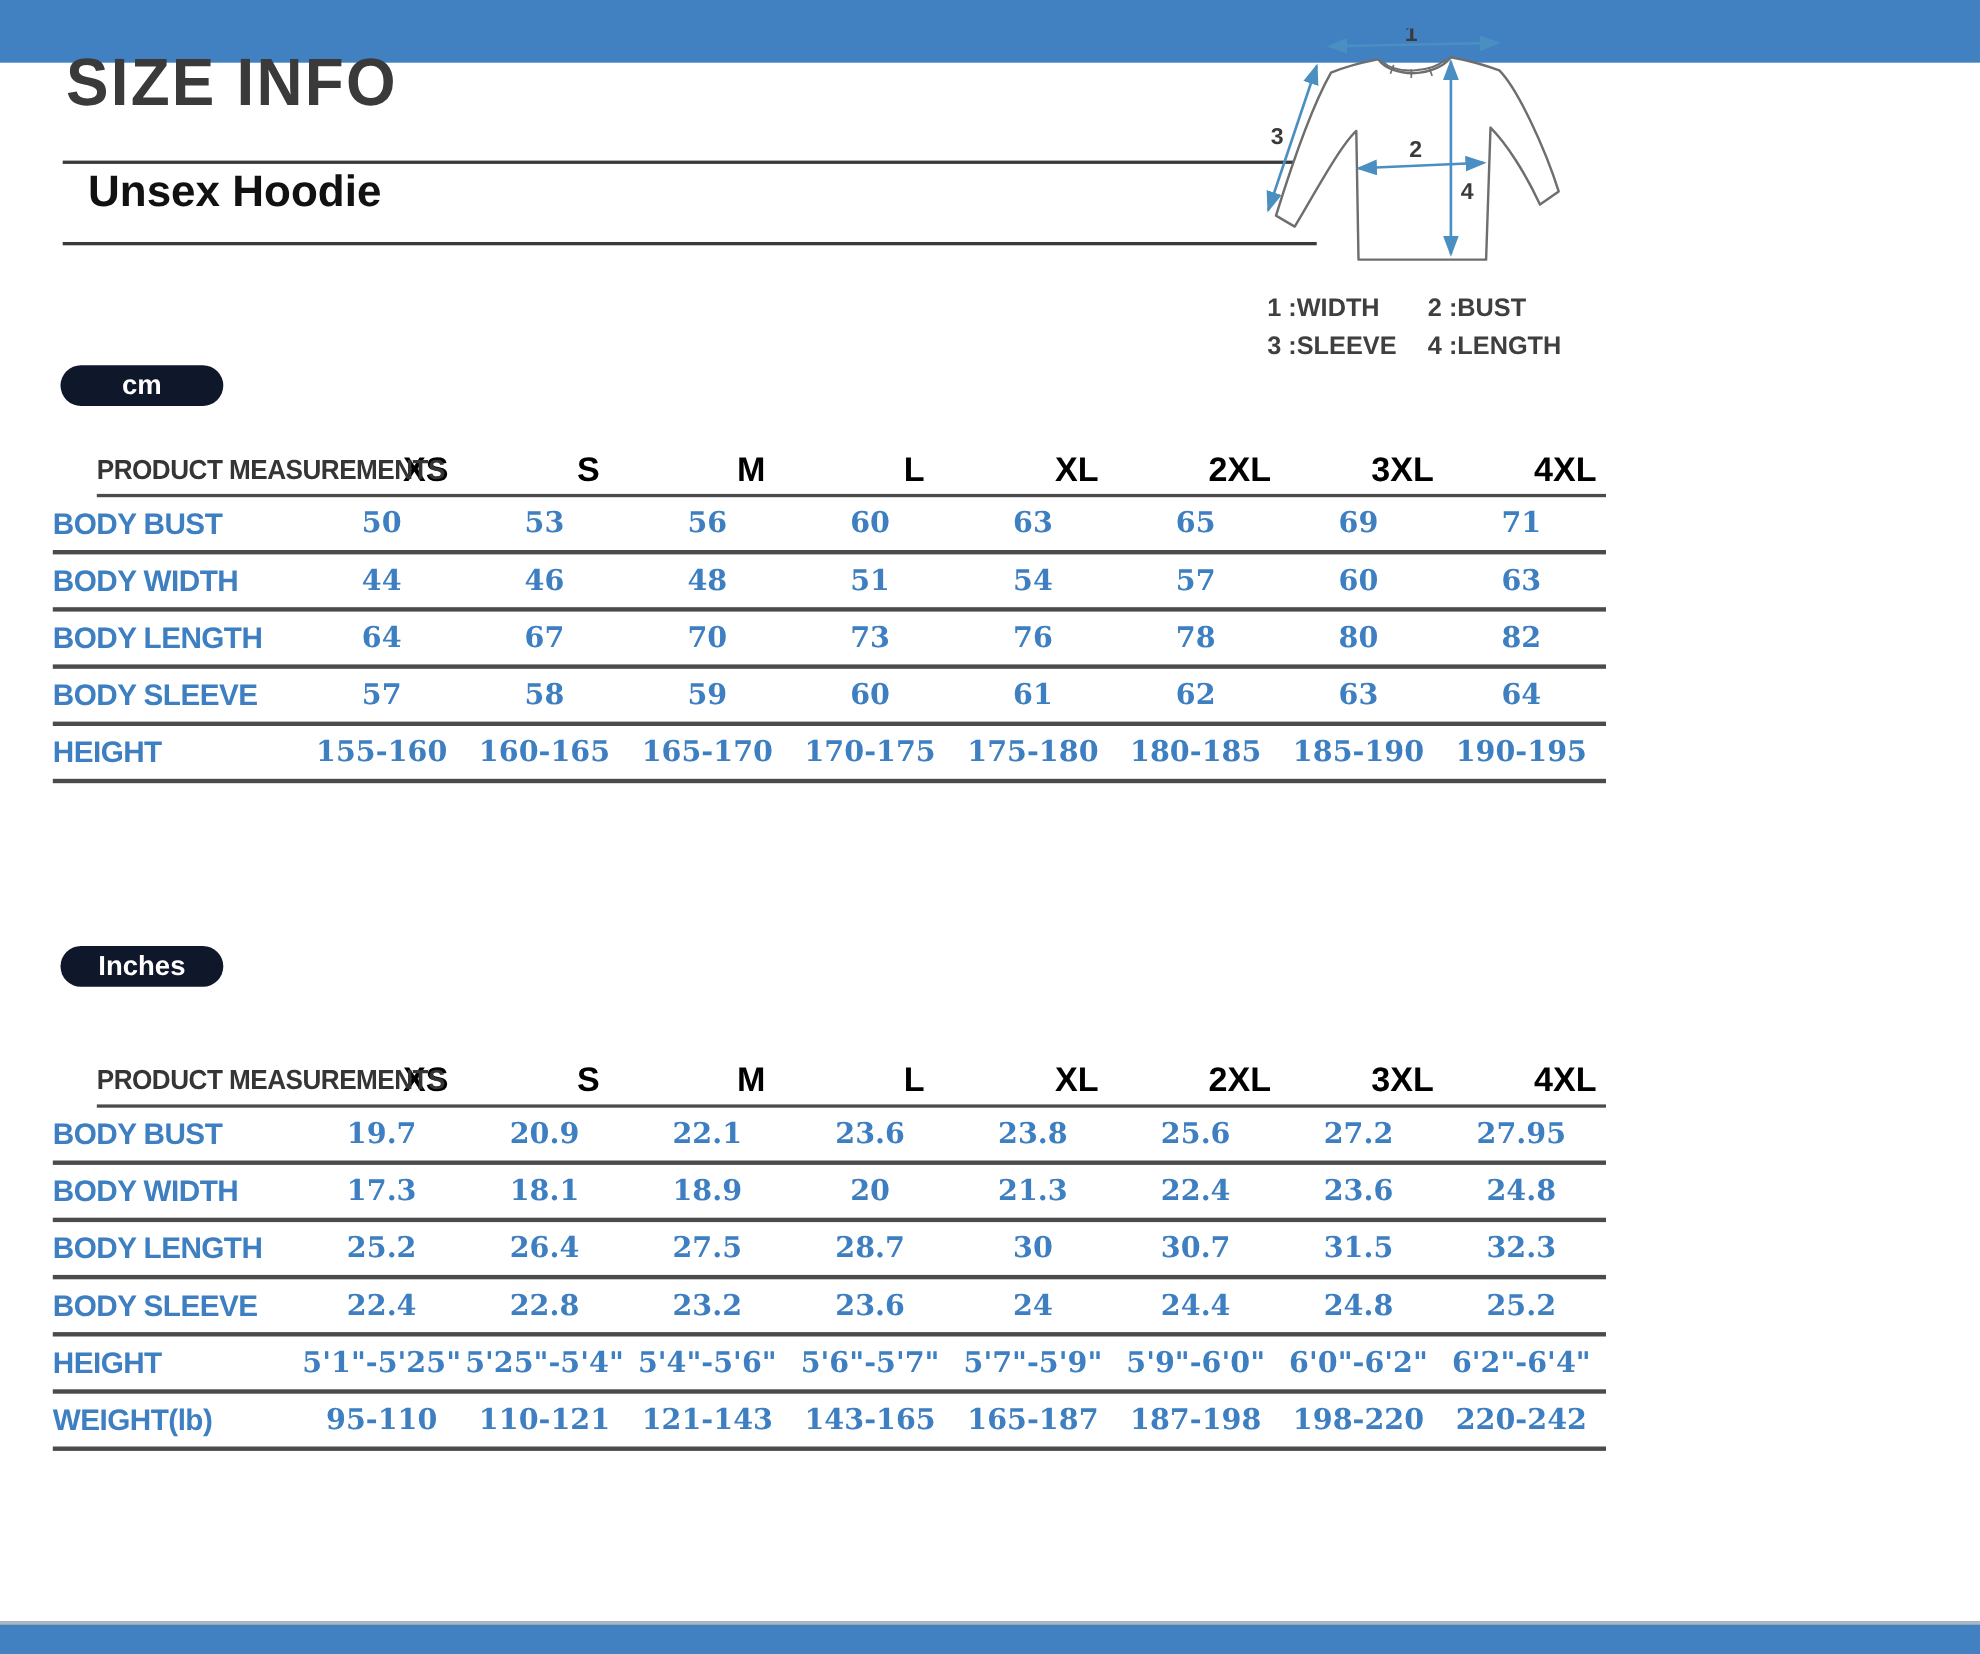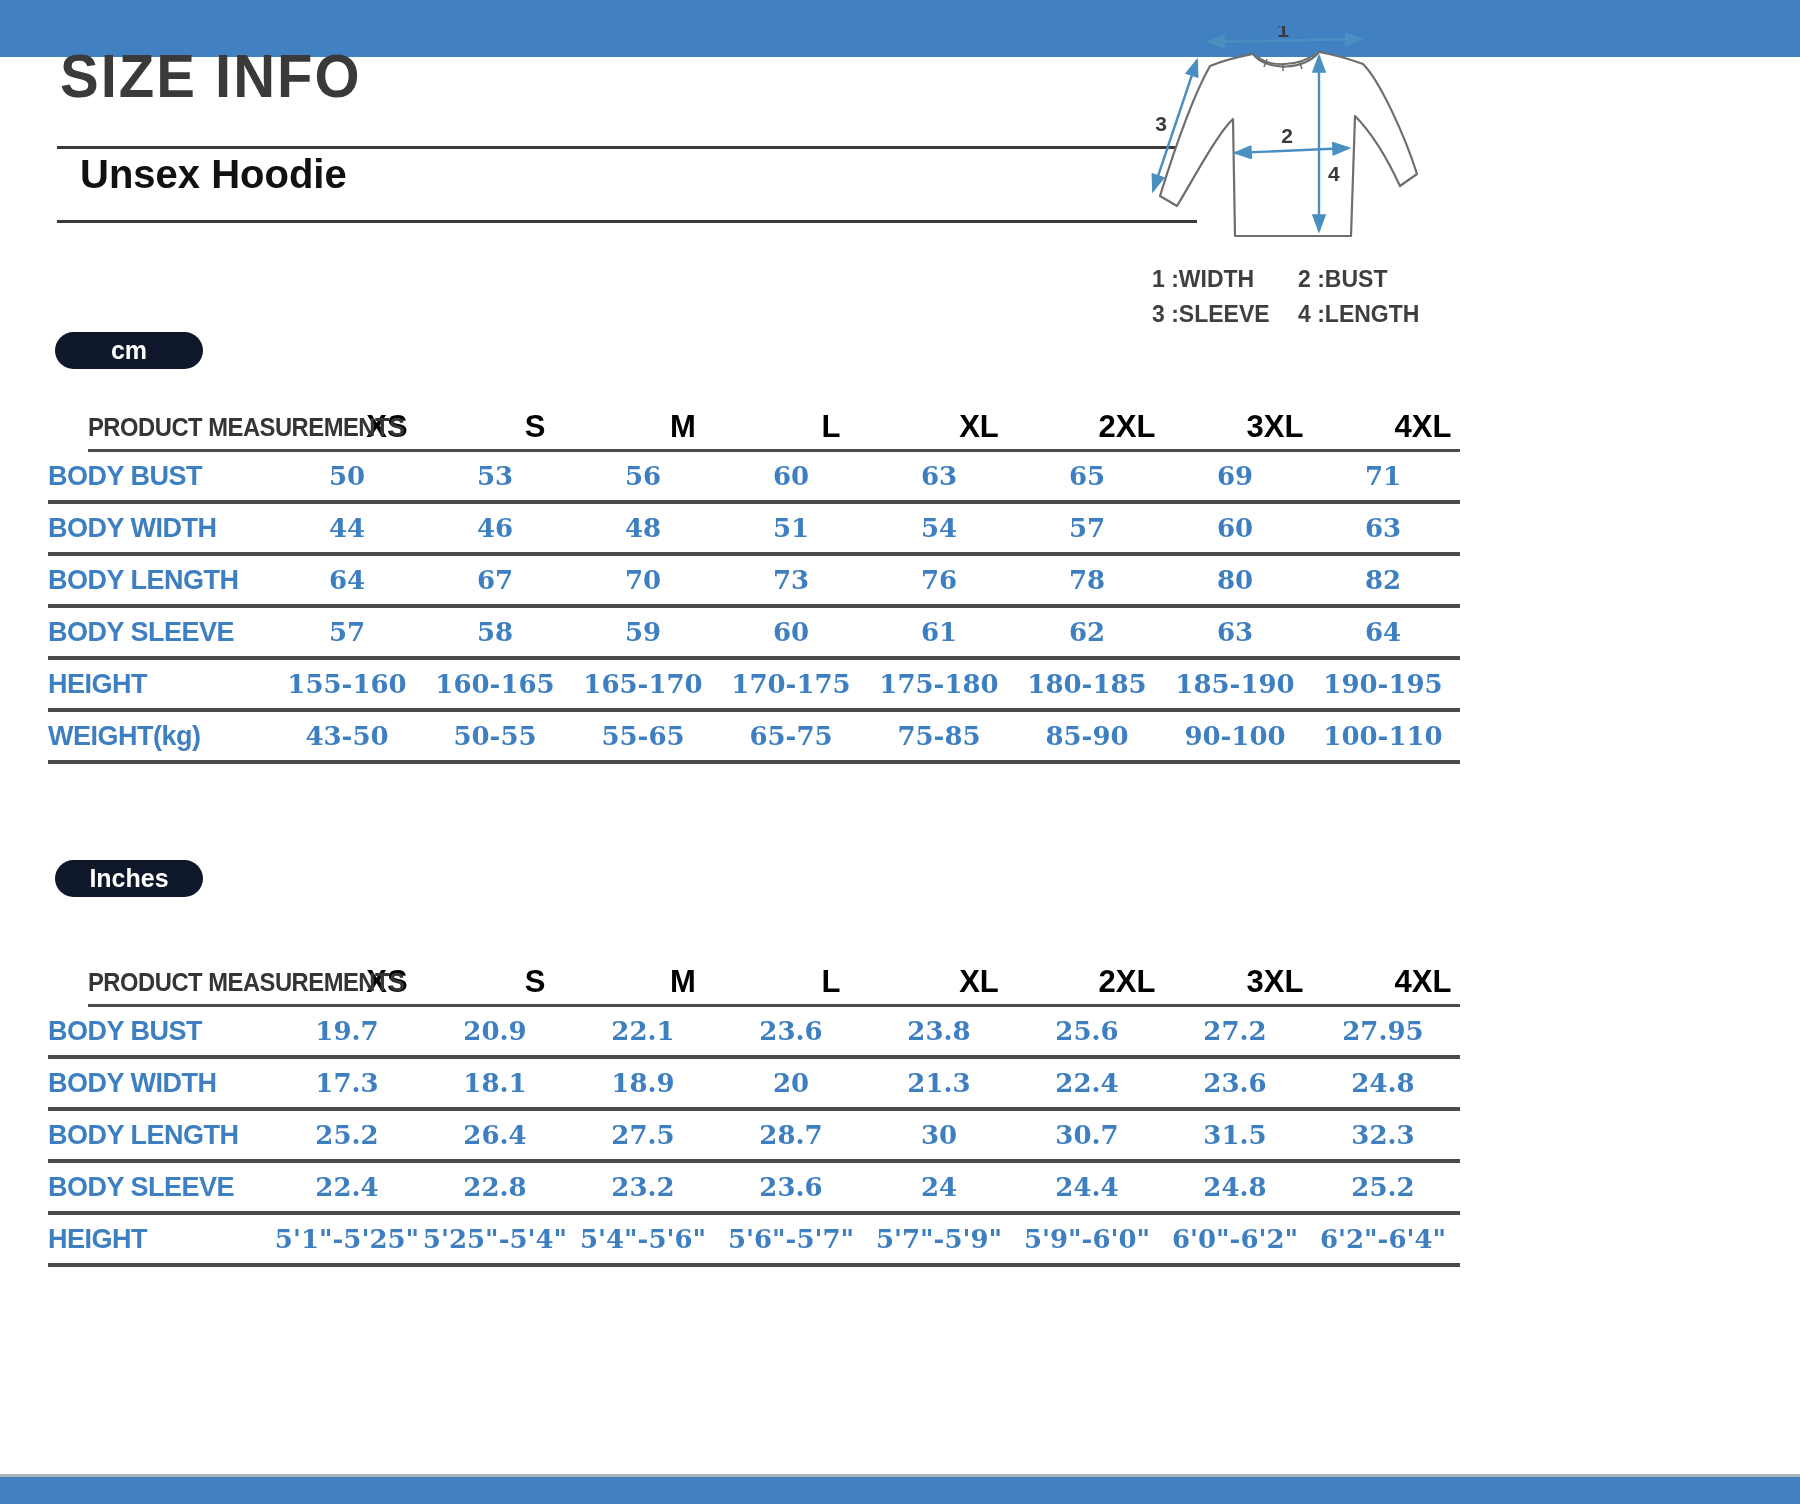--- a/index.html
+++ b/index.html
@@ -169,31 +169,20 @@
       <div class="cell rowlabel">HEIGHT</div>
       <div class="cell val">155-160</div>
       <div class="cell val">160-165</div>
       <div class="cell val">165-170</div>
       <div class="cell val">170-175</div>
       <div class="cell val">175-180</div>
       <div class="cell val">180-185</div>
       <div class="cell val">185-190</div>
       <div class="cell val">190-195</div>
     </div>
-    <div class="trow">
-      <div class="cell rowlabel">WEIGHT(kg)</div>
-      <div class="cell val">43-50</div>
-      <div class="cell val">50-55</div>
-      <div class="cell val">55-65</div>
-      <div class="cell val">65-75</div>
-      <div class="cell val">75-85</div>
-      <div class="cell val">85-90</div>
-      <div class="cell val">90-100</div>
-      <div class="cell val">100-110</div>
-    </div>
   </div>
 
 <div class="unit-badge inches">Inches</div>
 <div class="size-table inches">
     <div class="trow head">
       <div class="cell corner">PRODUCT MEASUREMENTS</div>
       <div class="cell size">XS</div>
       <div class="cell size">S</div>
       <div class="cell size">M</div>
       <div class="cell size">L</div>
@@ -250,15 +239,26 @@
       <div class="cell rowlabel">HEIGHT</div>
       <div class="cell val">5'1"-5'25"</div>
       <div class="cell val">5'25"-5'4"</div>
       <div class="cell val">5'4"-5'6"</div>
       <div class="cell val">5'6"-5'7"</div>
       <div class="cell val">5'7"-5'9"</div>
       <div class="cell val">5'9"-6'0"</div>
       <div class="cell val">6'0"-6'2"</div>
       <div class="cell val">6'2"-6'4"</div>
     </div>
+    <div class="trow">
+      <div class="cell rowlabel">WEIGHT(lb)</div>
+      <div class="cell val">95-110</div>
+      <div class="cell val">110-121</div>
+      <div class="cell val">121-143</div>
+      <div class="cell val">143-165</div>
+      <div class="cell val">165-187</div>
+      <div class="cell val">187-198</div>
+      <div class="cell val">198-220</div>
+      <div class="cell val">220-242</div>
+    </div>
   </div>
 
 <div class="bar bottom"></div>
 
 </body></html>

